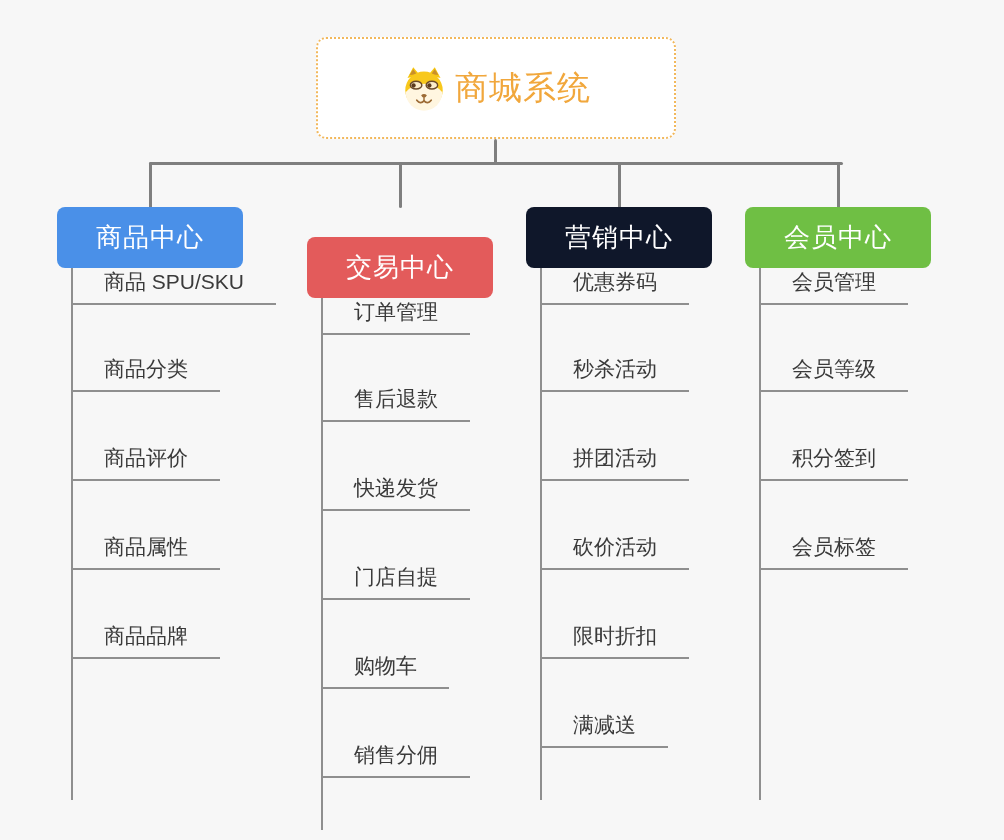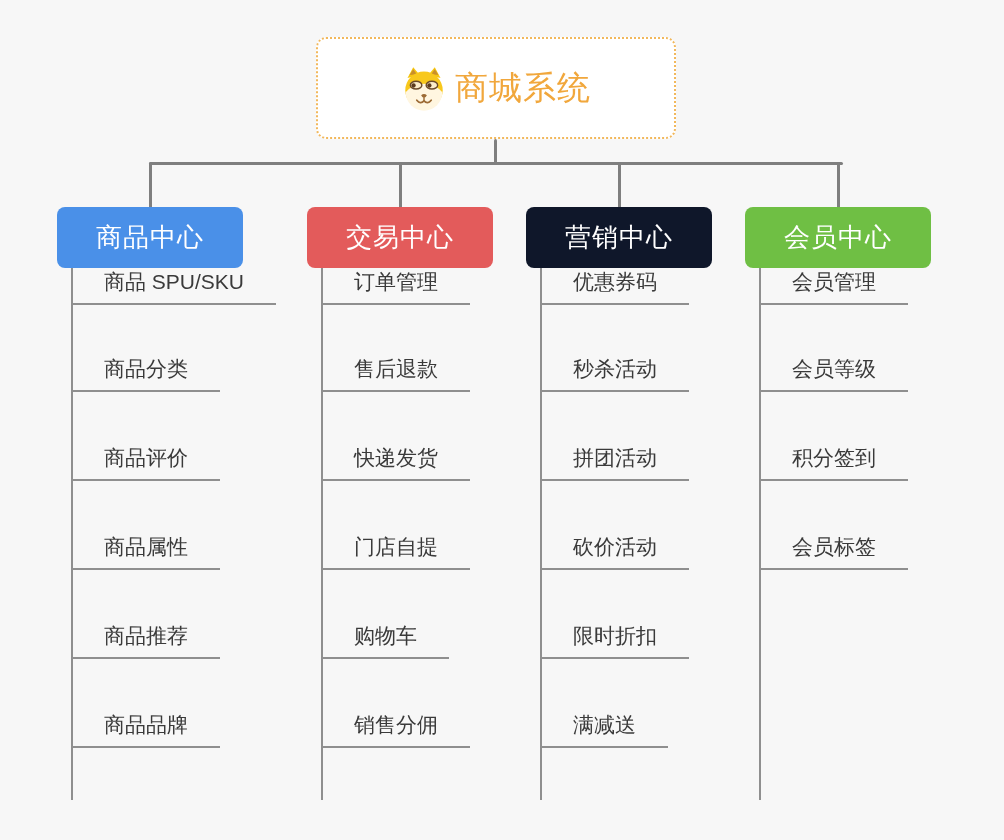--- a/index.html
+++ b/index.html
@@ -38,21 +38,21 @@
   .h-bar      { left: 149px; top: 162px; width: 694px; height: 3px; }
   .drop       { top: 162px; width: 3px; height: 46px; }
   .drop-0 { left: 149px; }
   .drop-1 { left: 399px; }
   .drop-2 { left: 618px; }
   .drop-3 { left: 837px; }
 
   
   .branch { position: absolute; top: 207px; width: 200px; }
   .branch-0 { left: 57px; }
-  .branch-1 { left: 307px; }
+  .branch-1 { left: 307px; margin-top: 30px; }
   .branch-2 { left: 526px; }
   .branch-3 { left: 745px; }
 
   .branch-box {
     width: 186px; height: 61px;
     border-radius: 8px;
     display: flex;
     align-items: center;
     justify-content: center;
     color: #ffffff;
@@ -134,23 +134,20 @@
       <div class="row">
           <div class="item">商品分类</div>
         </div>
       <div class="row">
           <div class="item">商品评价</div>
         </div>
       <div class="row">
           <div class="item">商品属性</div>
         </div>
       <div class="row">
-          <div class="item">商品推荐</div>
-        </div>
-      <div class="row">
           <div class="item">商品品牌</div>
         </div>
     </div>
   </div>
 
   <div class="branch branch-1 b1">
     <div class="branch-box">
       <span>交易中心</span>
     </div>
     <div class="trunk"></div>

